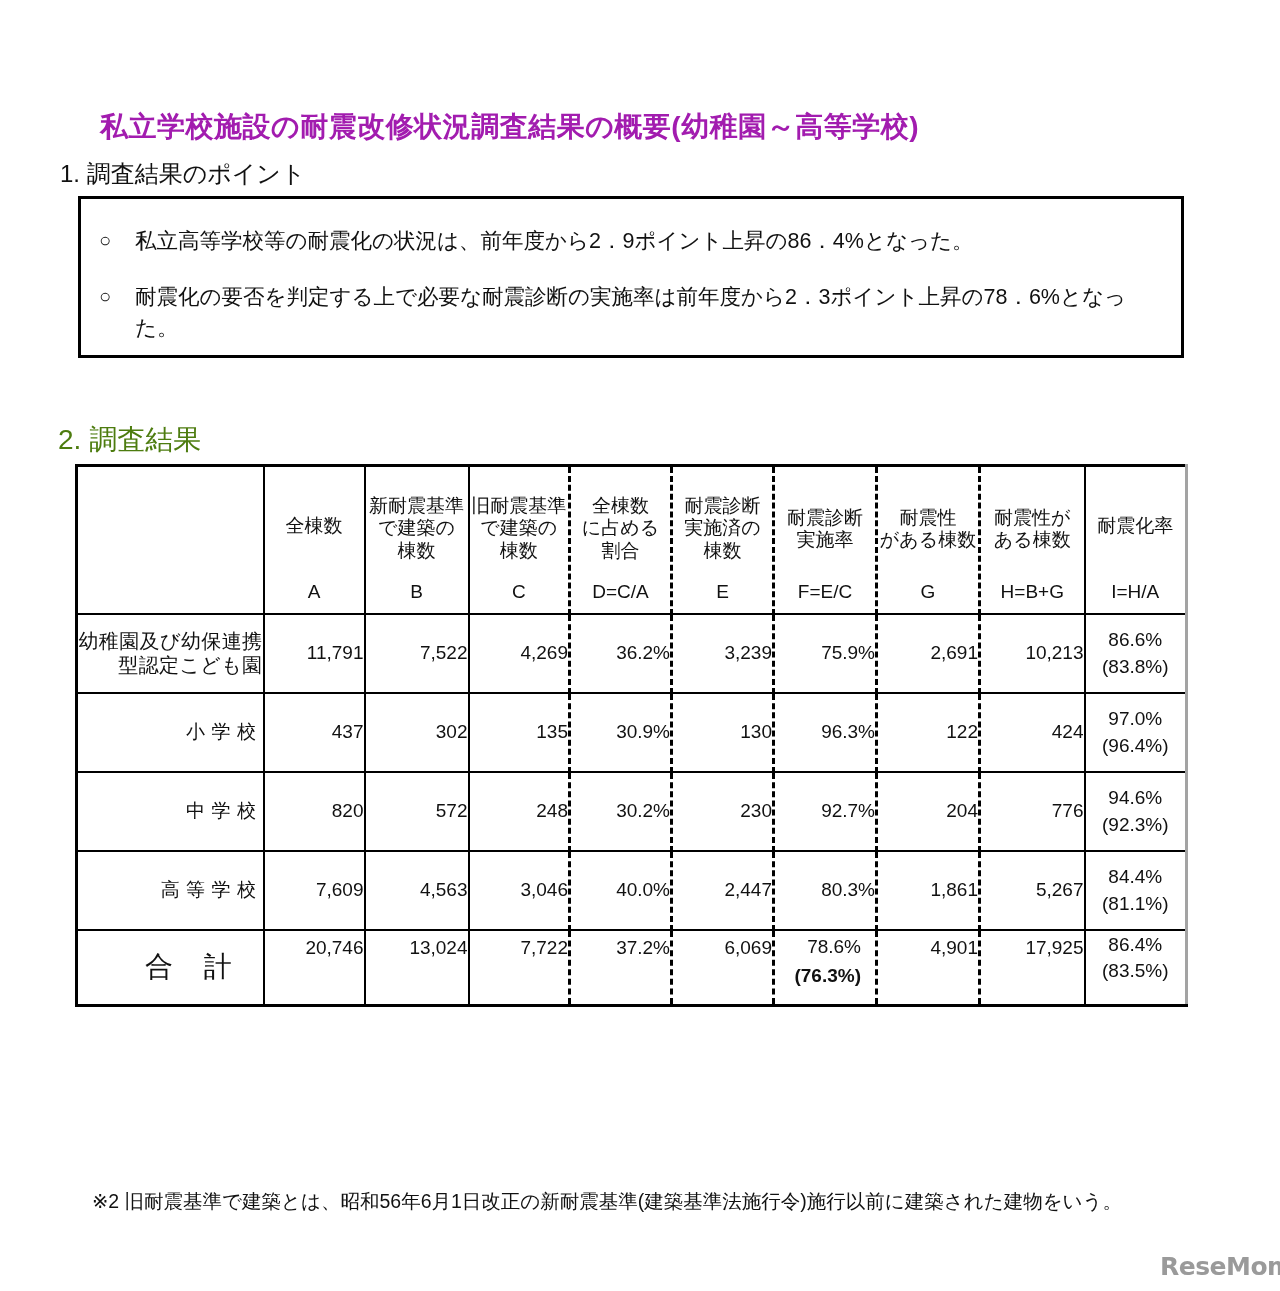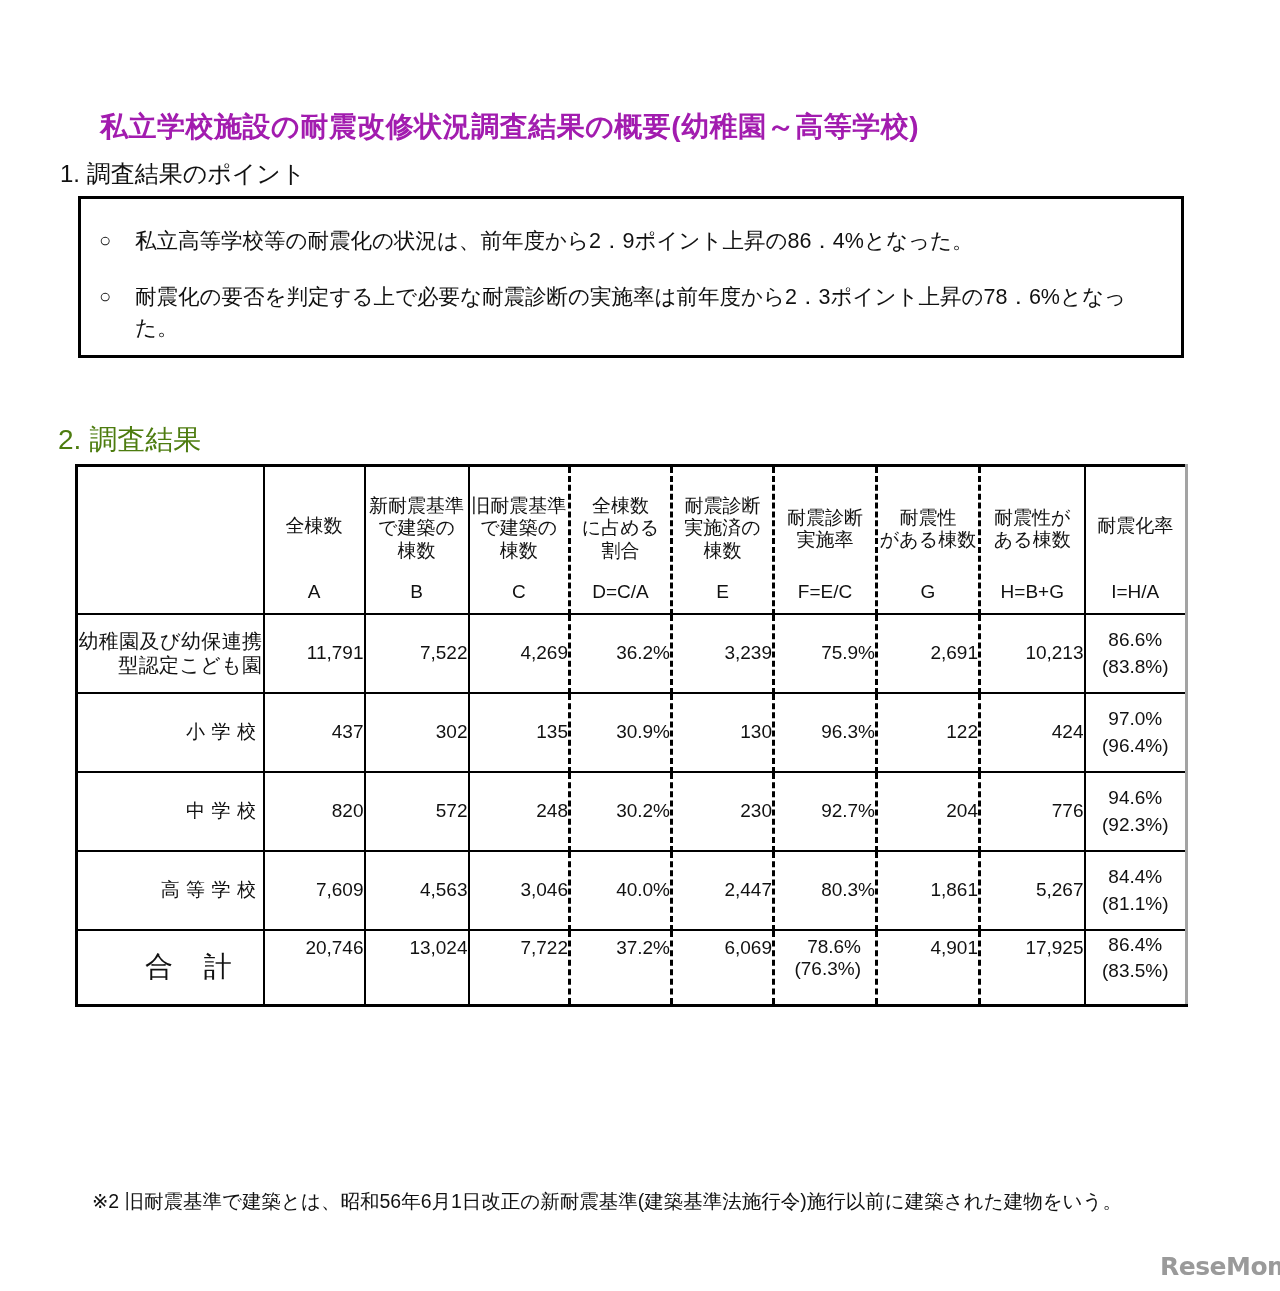--- a/index.html
+++ b/index.html
@@ -164,21 +164,21 @@
     line-height: 1.05;
     padding: 4px 4px;
   }
   td.rate .prev { display: block; margin-top: 7px; }
 
   tr.data-row td { height: 79px; }
   tr.total-row td { height: 76px; vertical-align: top; padding-top: 6px; }
   tr.total-row td.row-label { vertical-align: middle; padding-top: 0; }
   tr.total-row td.rate { vertical-align: top; padding-top: 4px; }
   tr.total-row td.f-total { text-align: right; padding-right: 14px; line-height: 1.05; }
-  tr.total-row td.f-total .prev { display: block; margin-top: 3px; }
+  tr.total-row td.f-total .prev { display: block; margin-top: 10px; font-weight: bold; }
 
   
   #footnotes {
     position: absolute;
     left: 92px;
     top: 1184px;
     font-size: 19.5px;
     line-height: 1.75;
     color: #111;
   }

